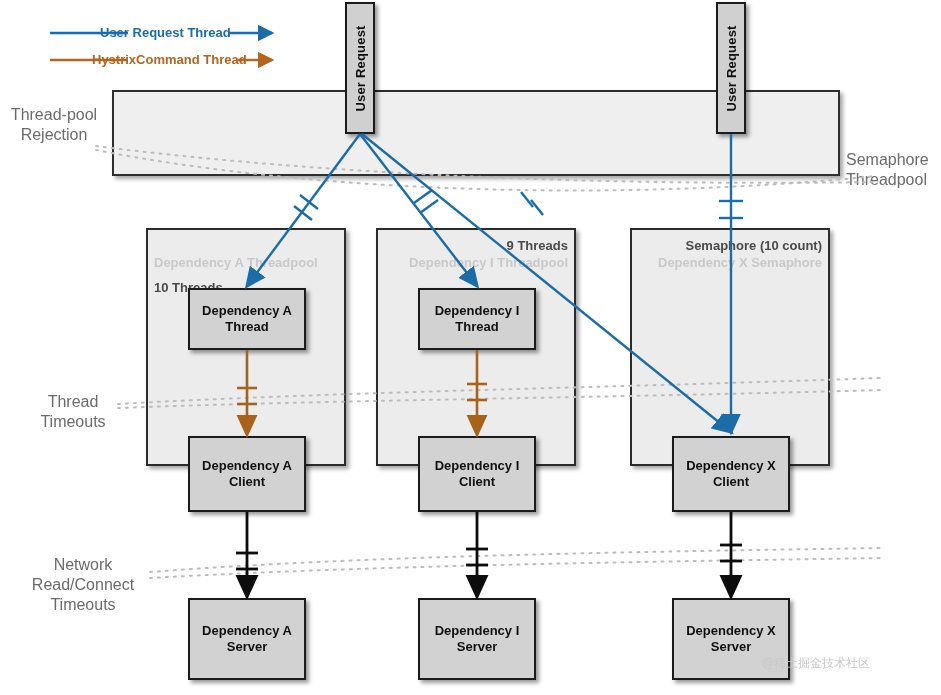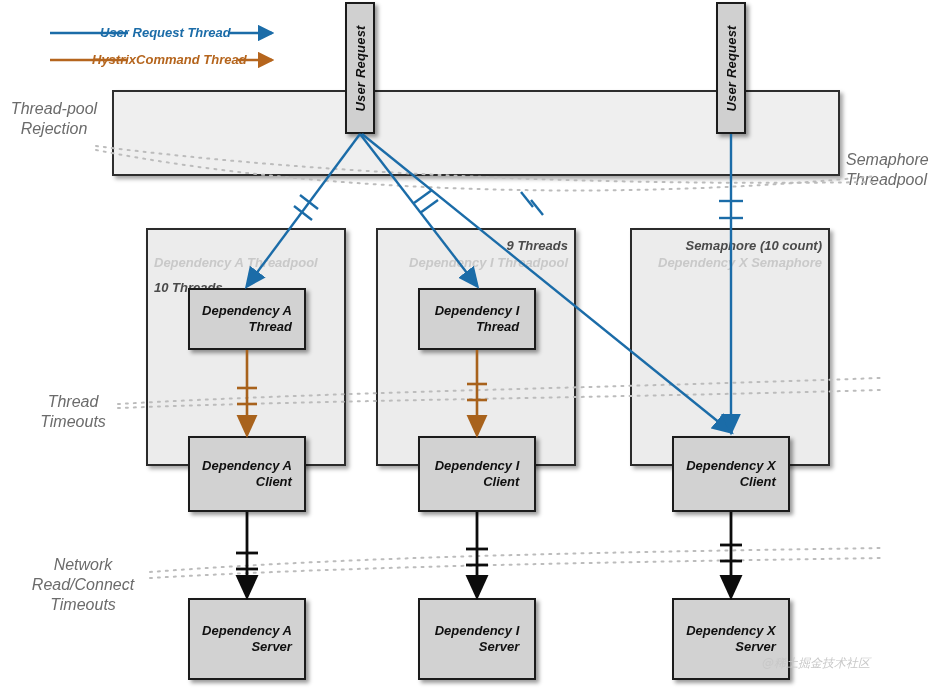--- a/index.html
+++ b/index.html
@@ -1,33 +1,33 @@
 <!DOCTYPE html>
 <html><head>
 <meta charset="utf-8">
 <style>
   html,body{margin:0;padding:0;background:#ffffff;}
   body{width:941px;height:695px;font-family:"Liberation Sans",sans-serif;overflow:hidden;}
-  #stage{position:relative;width:765px;height:695px;background:#fff;font-style:italic;}
+  #stage{position:relative;width:765px;height:695px;background:#fff;}
 
   
   .box{position:absolute;box-sizing:border-box;}
 
   .hdrbar{
     background:#efefef;border:2px solid #2e2e2e;
     box-shadow:3px 3px 4px rgba(0,0,0,.35);
   }
   .groupbox{
     background:#ececec;border:2px solid #2b2b2b;
     box-shadow:3px 3px 4px rgba(0,0,0,.35);
   }
   .node{
     background:#d2d2d2;border:2px solid #1b1b1b;
     box-shadow:3px 3px 4px rgba(0,0,0,.40);
-    display:flex;align-items:center;justify-content:center;text-align:right;
+    display:flex;align-items:center;justify-content:center;text-align:center;
     font-weight:bold;font-size:13px;color:#101010;line-height:16px;
   }
   .userreq{
     background:#d0d0d0;border:2px solid #1b1b1b;
     box-shadow:3px 3px 4px rgba(0,0,0,.40);
     display:flex;align-items:center;justify-content:center;
   }
   .userreq span{
     transform:rotate(-90deg);white-space:nowrap;
     font-weight:bold;font-size:13px;color:#101010;letter-spacing:.2px;
@@ -142,21 +142,21 @@
   </div>
   <div class="box node" style="left:418px;top:598px;width:118px;height:82px;">
     <span style="white-space:pre-line;">Dependency I
 Server</span>
   </div>
   <div class="box node" style="left:672px;top:598px;width:118px;height:82px;">
     <span style="white-space:pre-line;">Dependency X
 Server</span>
   </div>
 
-  <div class="annot" style="left:0px;top:99px;width:108px;text-align:center;">Thread-pool
+  <div class="annot" style="left:0px;top:105px;width:108px;text-align:center;">Thread-pool
 Rejection</div>
   <div class="annot" style="left:846px;top:150px;width:95px;text-align:left;">Semaphore
 Threadpool</div>
   <div class="annot" style="left:18px;top:392px;width:110px;text-align:center;">Thread
 Timeouts</div>
   <div class="annot" style="left:8px;top:555px;width:150px;">Network
 Read/Connect
 Timeouts</div>
 
   <div class="watermark" style="left:762px;top:655px;">@稀土掘金技术社区</div>

